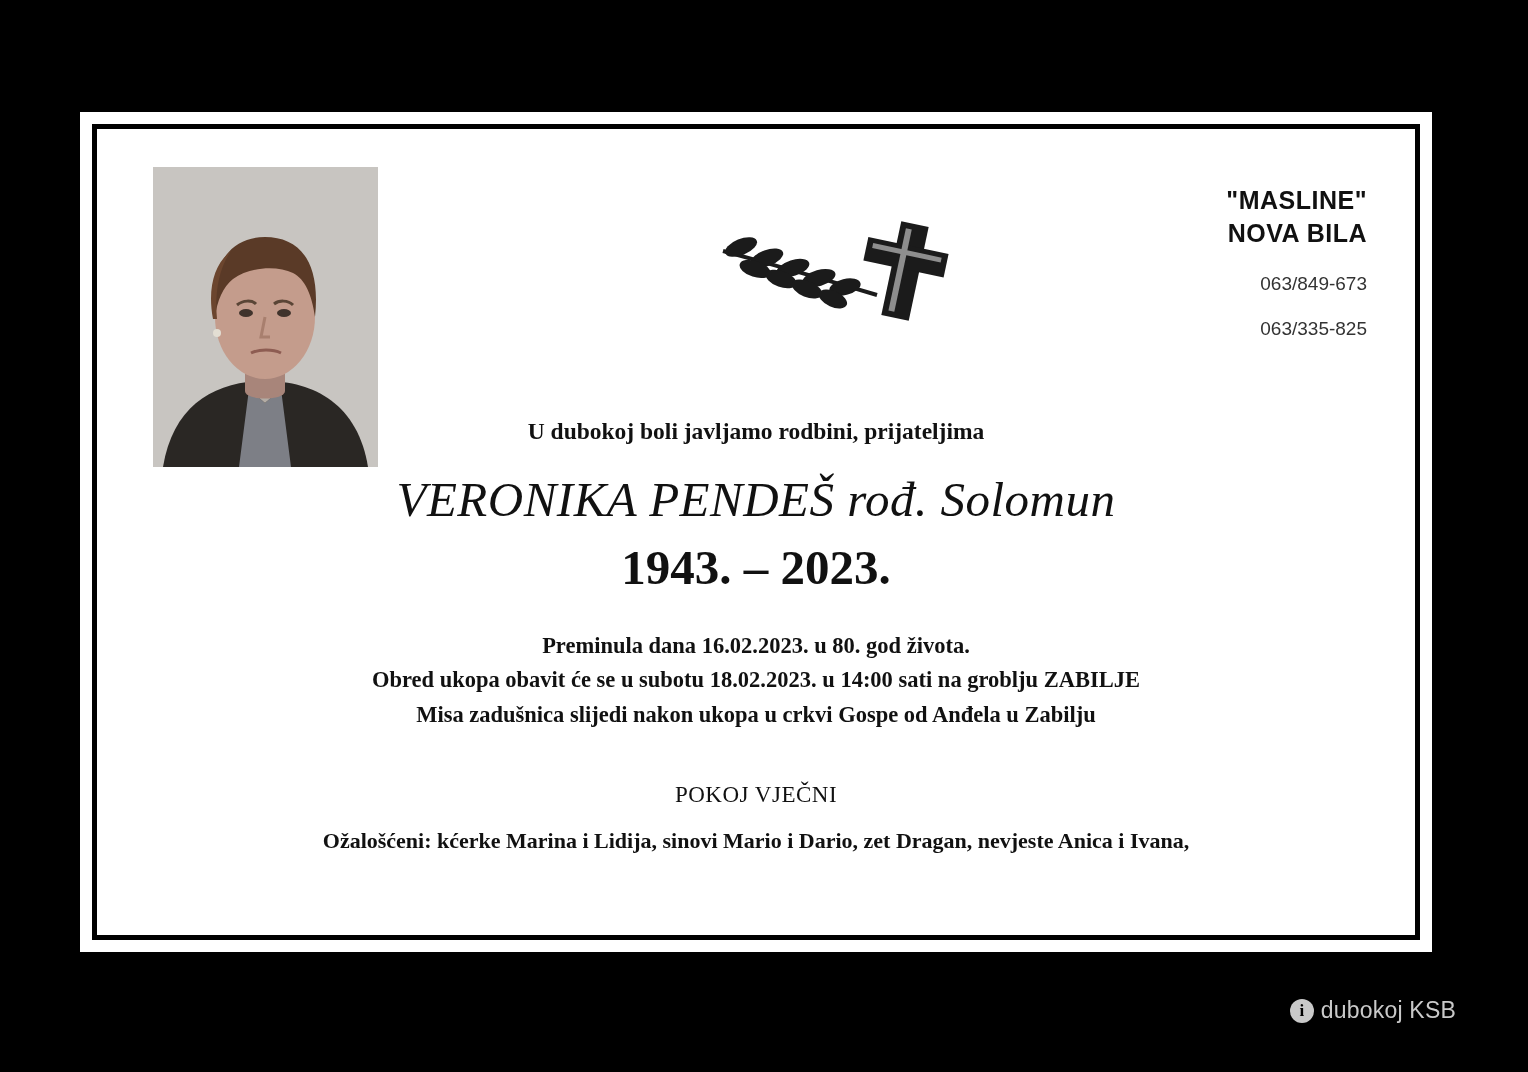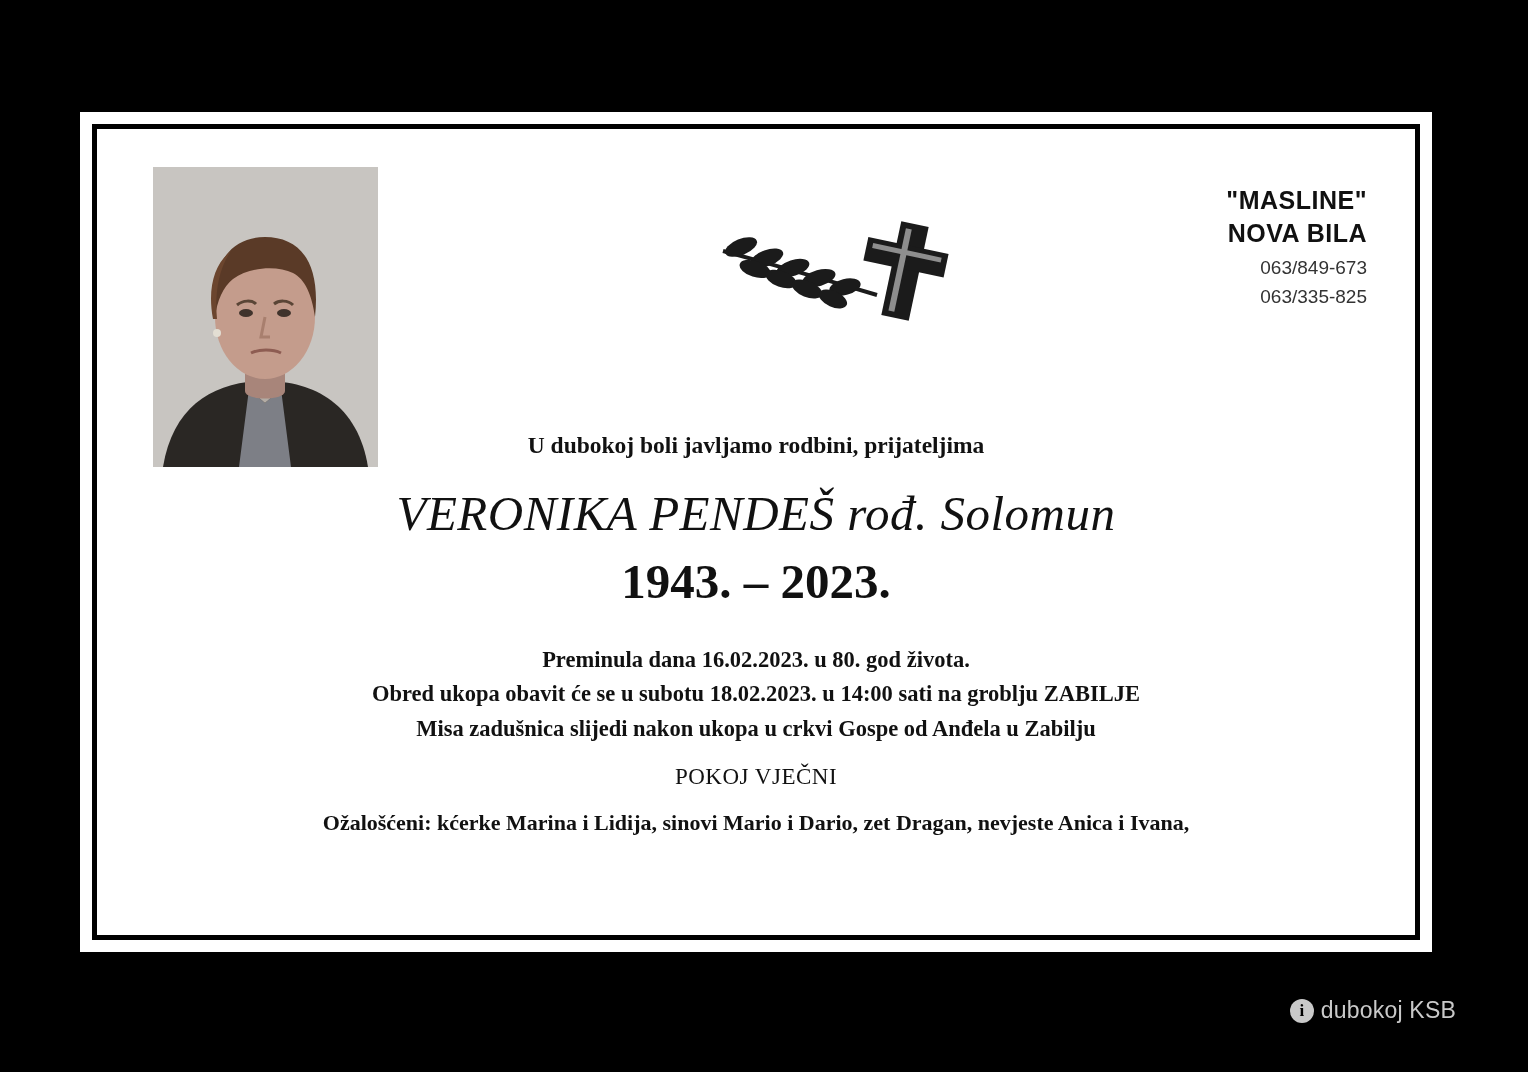--- a/index.html
+++ b/index.html
@@ -84,29 +84,29 @@
     font-weight: bold;
     font-size: 25px;
     letter-spacing: 0.5px;
     color: #111111;
     margin-top: 2px;
   }
   .company-phone {
     font-family: "Liberation Sans", sans-serif;
     font-size: 19px;
     color: #333333;
-    margin-top: 6px;
+    margin-top: 22px;
   }
 
   
   .notice {
     position: absolute;
     left: 60px;
     right: 60px;
-    top: 292px;
+    top: 278px;
     text-align: center;
     color: #111111;
   }
   .intro-line {
     font-size: 23.5px;
     font-weight: bold;
     line-height: 1.42;
   }
   .deceased-name {
     font-size: 49px;
@@ -122,21 +122,21 @@
     margin-top: 16px;
     line-height: 1.05;
   }
   .details {
     margin-top: 36px;
     font-size: 22.5px;
     font-weight: bold;
     line-height: 1.52;
   }
   .rest-line {
-    margin-top: 18px;
+    margin-top: 50px;
     font-size: 23px;
     letter-spacing: 0.5px;
   }
   .mourners {
     margin-top: 16px;
     font-size: 22px;
     font-weight: bold;
     line-height: 1.52;
   }
 

